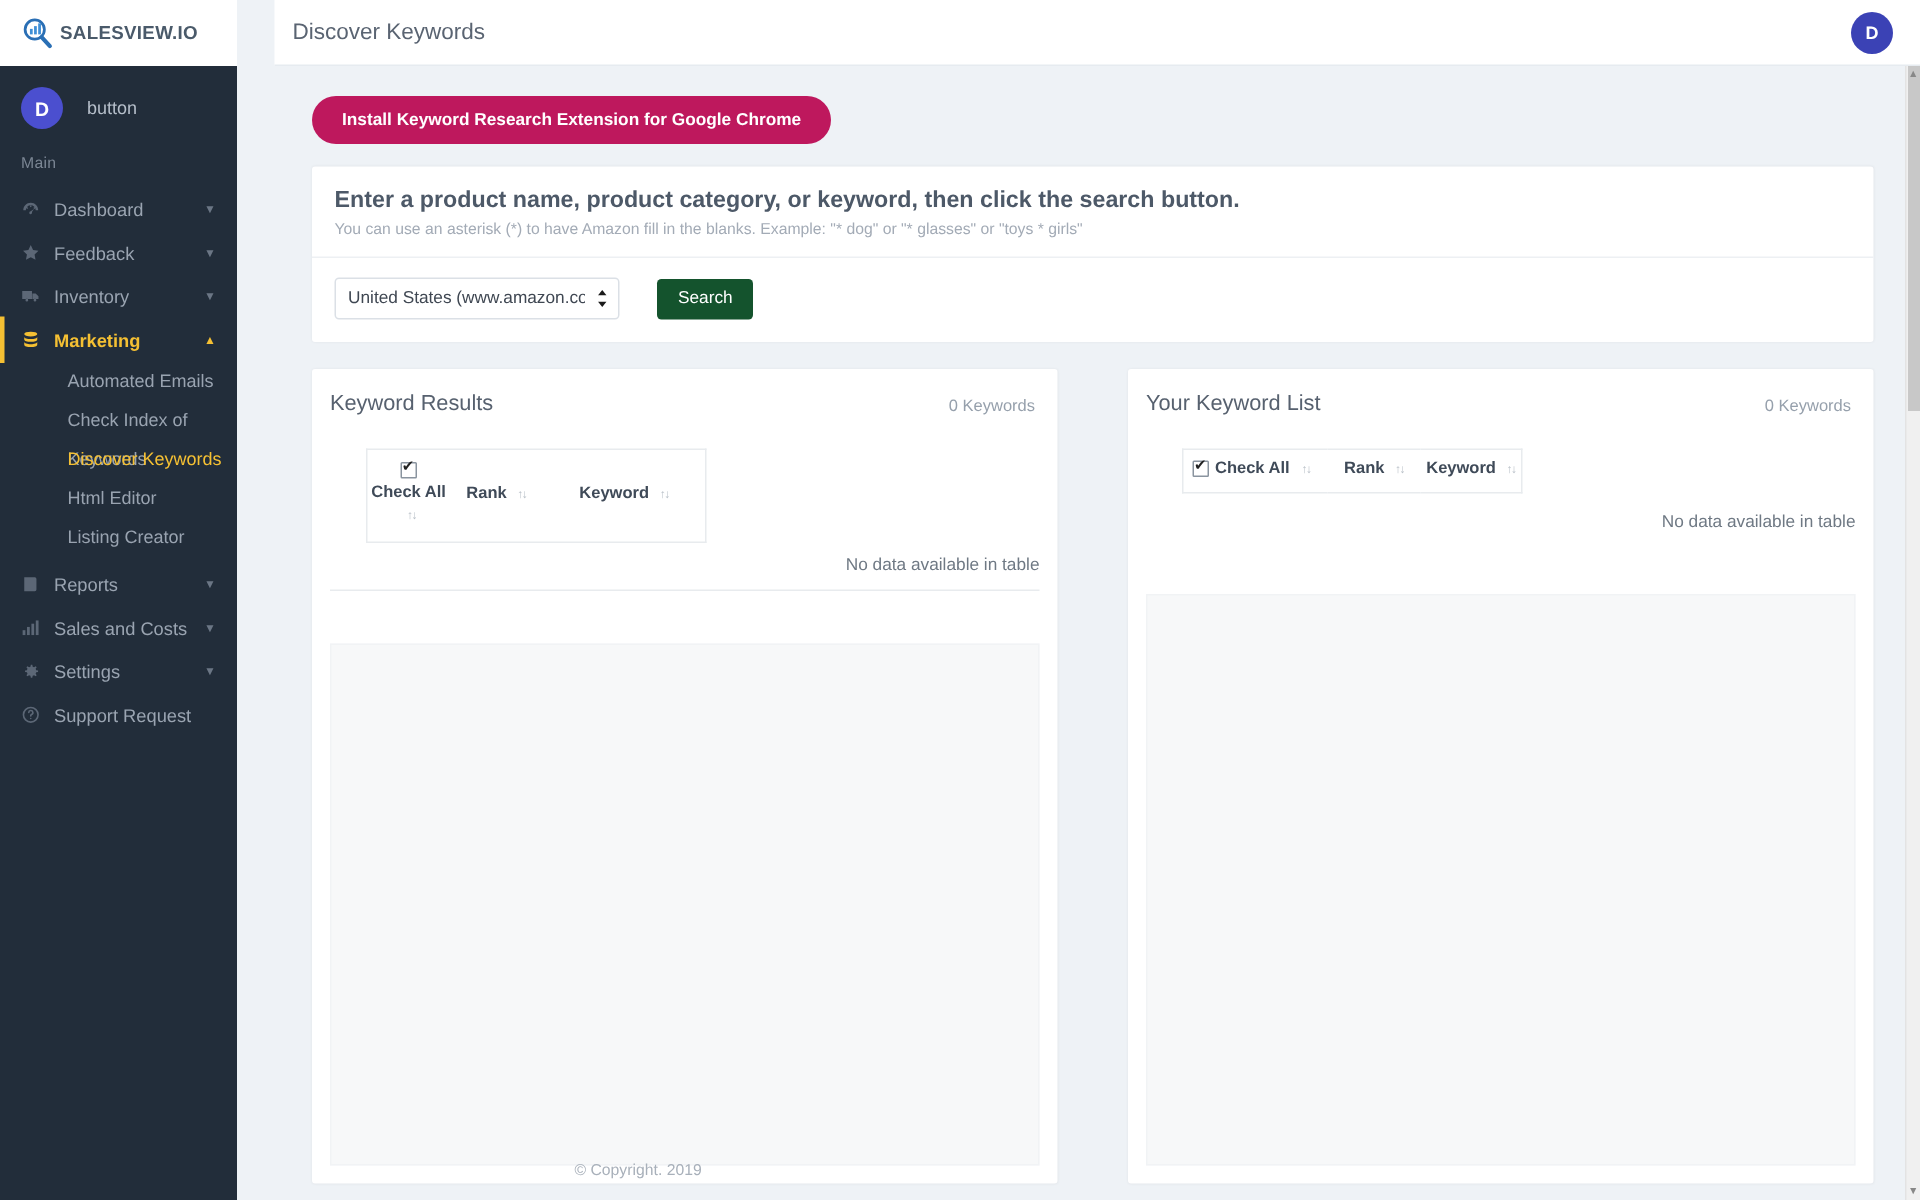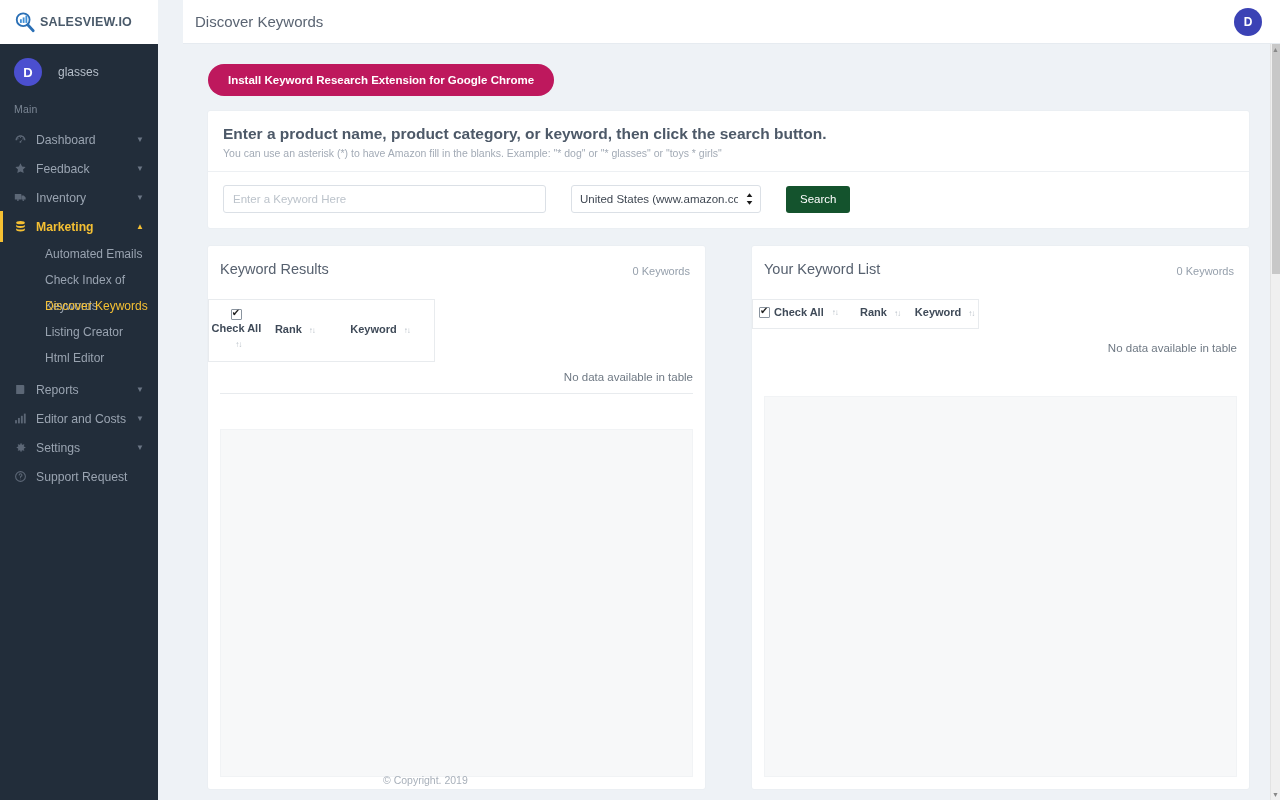--- a/index.html
+++ b/index.html
@@ -191,21 +191,21 @@
     display: flex; align-items: flex-start;
     padding: 15px 15px 0 12px;
   }
   .panel-title { font-size: 14.5px; color: #57616f; }
   .panel-count {
     margin-left: auto; font-size: 11px; color: #96a0ac;
     padding-top: 4px;
   }
 
   
-  .tbl-wrap { padding: 0 0; margin-top: 22px; }
+  .tbl-wrap { padding: 0 0; margin-top: 22px; margin-left: 36px; }
   .kw-table {
     border-collapse: collapse;
     border: 1px solid #e8ebee;
     table-layout: fixed;
   }
   .kw-table.left { width: 227px; }
   .kw-table.right { width: 227px; }
   .kw-table th {
     font-size: 11px; color: #3f4a58; font-weight: 700;
     text-align: center; vertical-align: middle;
@@ -290,21 +290,21 @@
           <rect x="6.5" y="9" width="2" height="4" fill="#3f8fd6"></rect>
           <rect x="9.5" y="7" width="2" height="6" fill="#3f8fd6"></rect>
           <rect x="12.5" y="5" width="2" height="8" fill="#3f8fd6"></rect>
         </svg>
       </span>
       <span class="logo-text">SALESVIEW.IO</span>
     </div>
 
     <div class="user-row">
       <span class="avatar-sm">D</span>
-      <span class="user-name">glasses</span>
+      <span class="user-name">button</span>
     </div>
 
     <div class="nav-heading">Main</div>
 
     <nav class="nav">
 
       <div class="nav-item">
         <span class="nav-ico">
           <svg width="13" height="13" viewBox="0 0 24 24" fill="currentColor">
               <path d="M12 4C6.9 4 2.8 8.1 2.8 13.2h3.1a6.1 6.1 0 1 1 12.2 0h3.1C21.2 8.1 17.1 4 12 4zm-1 4.4a1 1 0 1 0 2 0 1 1 0 0 0-2 0zM6.6 10.6a1 1 0 1 0 2 0 1 1 0 0 0-2 0zm8.8 0a1 1 0 1 0 2 0 1 1 0 0 0-2 0zM12 14.6l4.2-3.3-2.8 4.2a1.7 1.7 0 1 1-1.4-.9z"></path>
@@ -343,22 +343,22 @@
             </svg>
         </span>
         <span class="nav-label">Marketing</span>
         <span class="caret">▲</span>
       </div>
 
       <div class="subnav">
         <a class="sub-item">Automated Emails</a>
         <a class="sub-item">Check Index of Keywords</a>
         <a class="sub-item active">Discover Keywords</a>
+        <a class="sub-item">Html Editor</a>
         <a class="sub-item">Listing Creator</a>
-        <a class="sub-item">Html Editor</a>
       </div>
 
       <div class="nav-item" style="margin-top:4px;">
         <span class="nav-ico">
           <svg width="13" height="13" viewBox="0 0 24 24" fill="currentColor">
               <path d="M4 3.5h13a2 2 0 0 1 2 2v13a2 2 0 0 1-2 2H4zM6.5 6.5h8v1.6h-8zm0 3.4h8v1.6h-8z"></path>
             </svg>
         </span>
         <span class="nav-label">Reports</span>
         <span class="caret">▼</span>
@@ -366,21 +366,21 @@
 
       <div class="nav-item">
         <span class="nav-ico">
           <svg width="13" height="13" viewBox="0 0 24 24" fill="currentColor">
               <rect x="2" y="15" width="3.4" height="6"></rect>
               <rect x="7.4" y="11" width="3.4" height="10"></rect>
               <rect x="12.8" y="7" width="3.4" height="14"></rect>
               <rect x="18.2" y="3" width="3.4" height="18"></rect>
             </svg>
         </span>
-        <span class="nav-label">Editor and Costs</span>
+        <span class="nav-label">Sales and Costs</span>
         <span class="caret">▼</span>
       </div>
 
       <div class="nav-item">
         <span class="nav-ico">
           <svg width="13" height="13" viewBox="0 0 24 24" fill="currentColor">
               <path d="M12 8a4 4 0 1 0 0 8 4 4 0 0 0 0-8zm9 4.8v-1.6l-2.3-.5a6.9 6.9 0 0 0-.7-1.7l1.3-2-1.2-1.2-2 1.3a6.9 6.9 0 0 0-1.7-.7L13.9 4h-1.8l-.5 2.4a6.9 6.9 0 0 0-1.7.7l-2-1.3L6.7 7l1.3 2a6.9 6.9 0 0 0-.7 1.7L5 11.2v1.6l2.3.5c.2.6.4 1.2.7 1.7l-1.3 2 1.2 1.2 2-1.3c.5.3 1.1.5 1.7.7l.5 2.4h1.8l.5-2.4c.6-.2 1.2-.4 1.7-.7l2 1.3 1.2-1.2-1.3-2c.3-.5.5-1.1.7-1.7z"></path>
             </svg>
         </span>
         <span class="nav-label">Settings</span>
@@ -414,21 +414,20 @@
 
     <button class="install-btn">Install Keyword Research Extension for Google Chrome</button>
 
     <section class="search-card">
       <div class="search-card-head">
         <div class="search-head-title">Enter a product name, product category, or keyword, then click the search button.</div>
         <div class="search-head-sub">You can use an asterisk (*) to have Amazon fill in the blanks. Example: "* dog" or "* glasses" or "toys * girls"</div>
       </div>
       <div class="search-card-divider"></div>
       <div class="search-row">
-        <input class="kw-input" type="text" placeholder="Enter a Keyword Here" style="">
         <span class="select-wrap">
           <select class="marketplace-select">
             <option>United States (www.amazon.com)</option>
           </select>
           <span class="select-arrows">
             <svg width="7" height="13" viewBox="0 0 8 14">
                 <path d="M4 0.5 L7.2 4.6 H0.8 Z" fill="#1b1b1b"></path>
                 <path d="M4 13.5 L0.8 9.4 H7.2 Z" fill="#1b1b1b"></path>
               </svg>
           </span>

